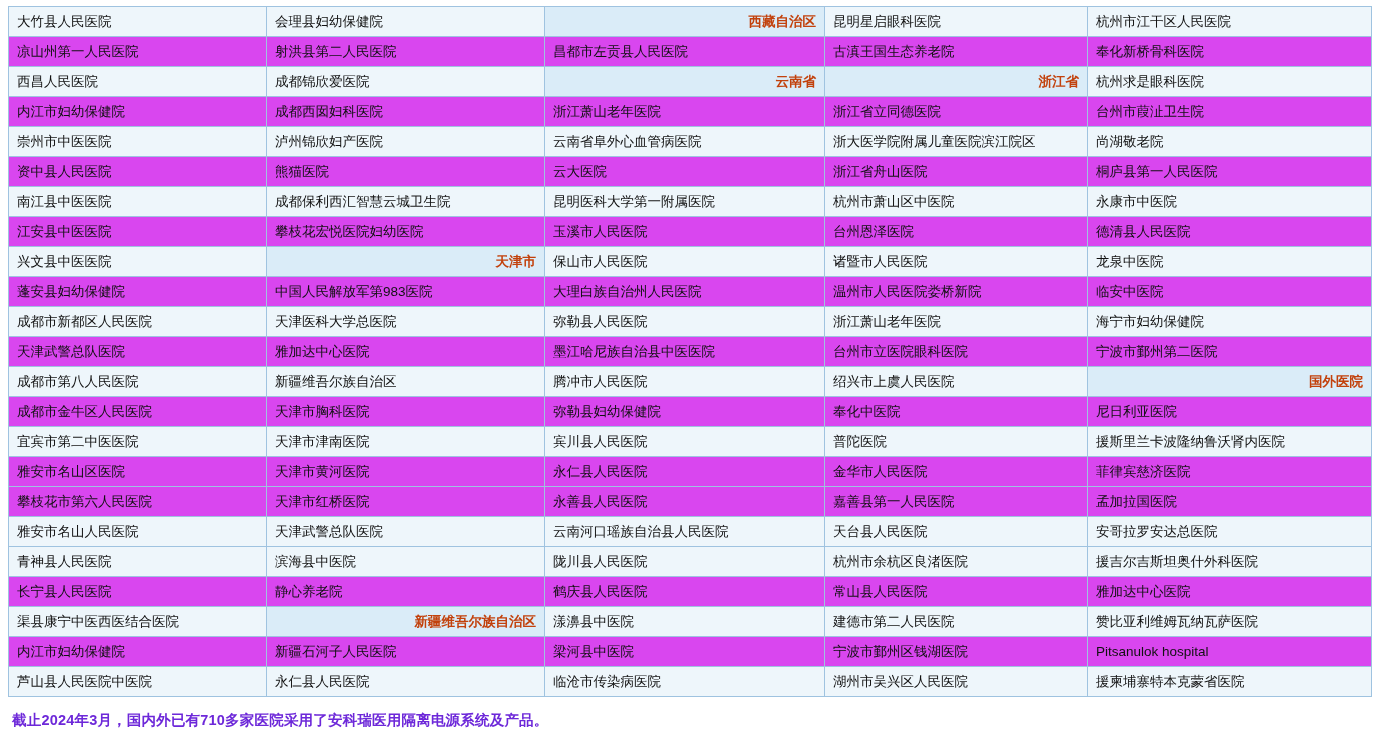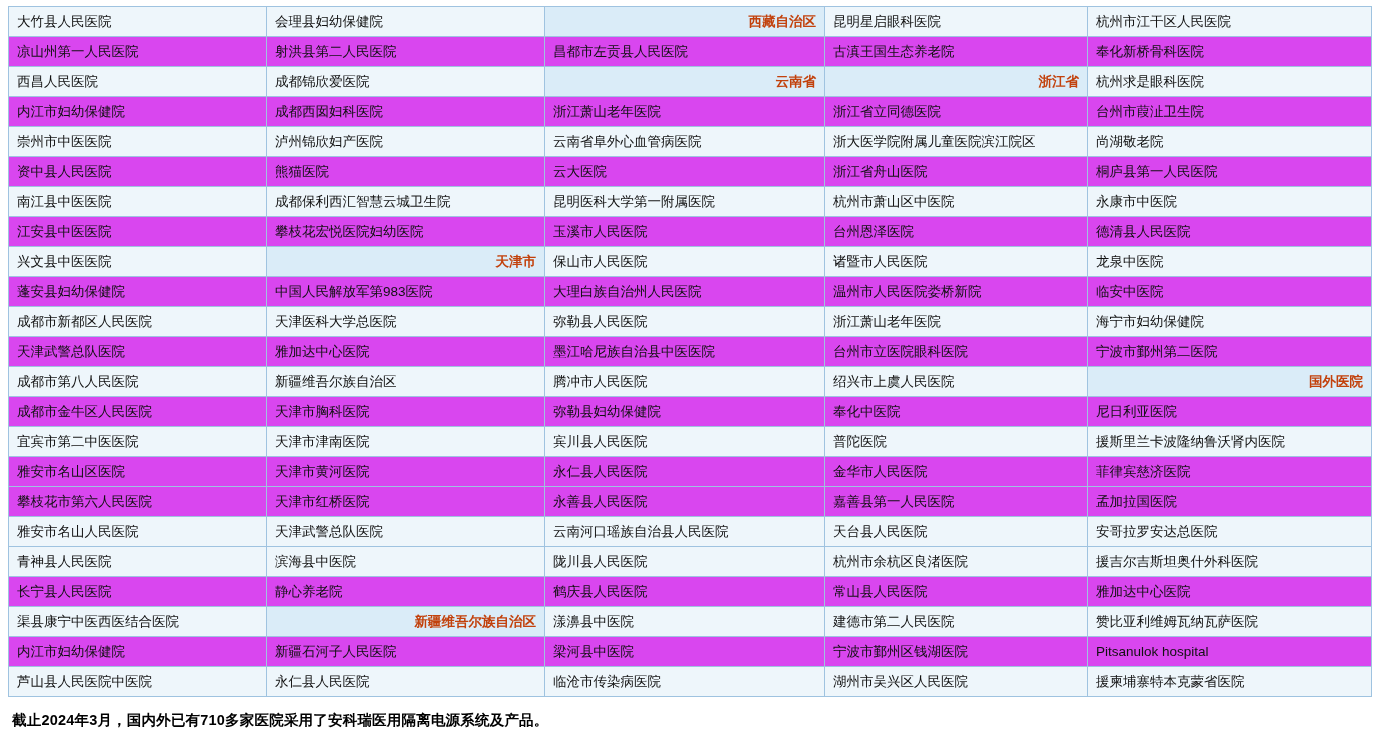--- a/index.html
+++ b/index.html
@@ -48,21 +48,21 @@
   td.header-cell {
     background: #daecf8;
     color: #c2410c;
     font-weight: bold;
     text-align: right;
   }
 
   .footnote {
     margin-top: 14px;
     padding-left: 4px;
-    color: #000000;
+    color: #6d28d9;
     font-weight: bold;
     font-size: 14.5px;
     letter-spacing: 0.2px;
   }
 </style>
 </head>
 <body>
 
 <div class="page">
   <table class="hospital-table">

